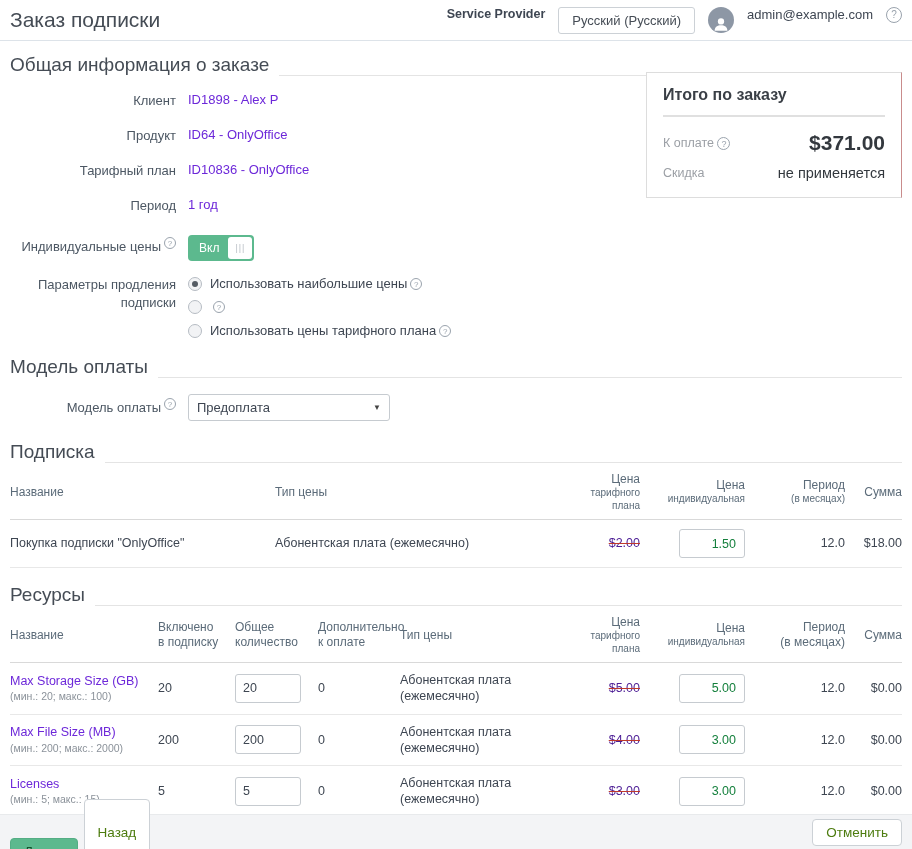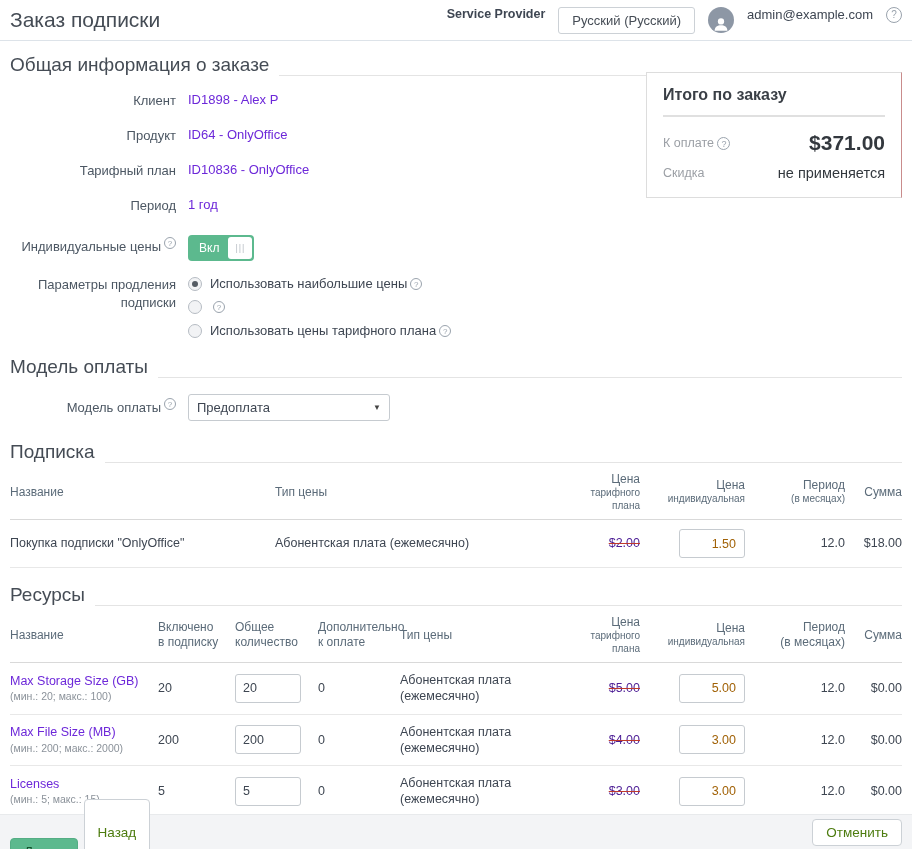--- a/index.html
+++ b/index.html
@@ -105,21 +105,21 @@
   .cell{ font-size:12.5px; color:#3e4652; line-height:1.3; }
   .name-cell .limits{ display:block; font-size:10.5px; color:#8b929a; margin-top:1px; }
   .strike{ text-decoration:line-through; text-decoration-color:#c0392b; color:#4c1d95; }
   input.qty{
     width:66px; height:29px; border:1px solid #c6cbd0; border-radius:3px;
     padding:0 7px; font-size:12.5px; color:#3e4652; text-align:left;
     font-family:inherit; background:#fff;
   }
   input.price{
     width:66px; height:29px; border:1px solid #c6cbd0; border-radius:3px;
-    padding:0 8px; font-size:12.5px; color:#a16207; text-align:right;
+    padding:0 8px; font-size:12.5px; color:#15803d; text-align:right;
     font-family:inherit; background:#fff; margin-left:auto; display:block;
   }
   .users-row{ border-bottom:1px solid #e8e8e8; padding:6px 0; align-items:center; }
   .price-block{ grid-column:5 / -1; display:flex; flex-direction:column; gap:1px; }
   .price-subrow{ min-height:28px; padding:2px 0; align-items:center; }
   .price-subrow .cell{ font-size:11.5px; line-height:1.2; }
   
   .footer-bar{
     position:absolute; left:0; right:0; bottom:0; height:35px;
     background:#f3f4f6; border-top:1px solid #e8eaec;

